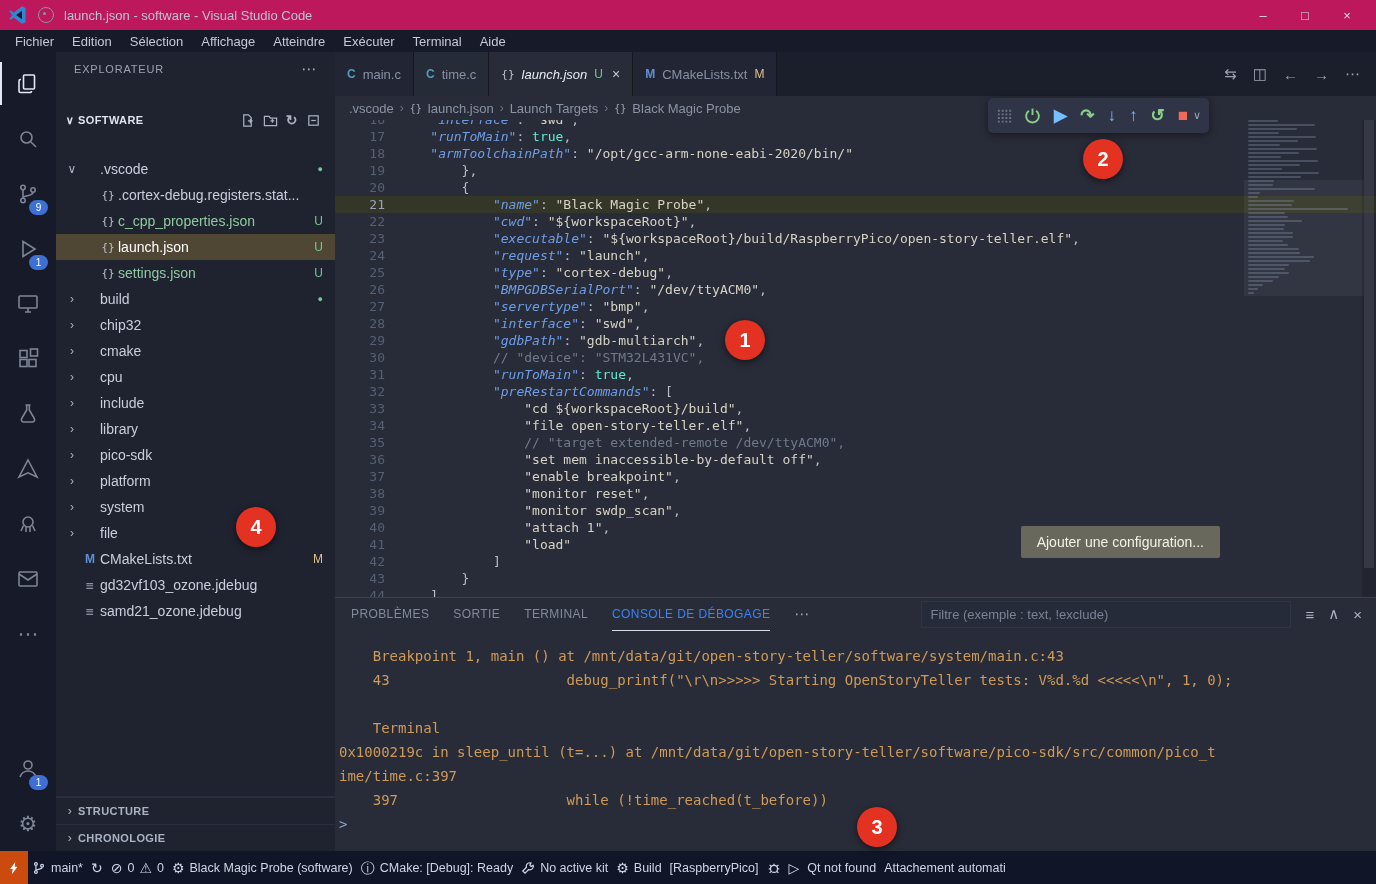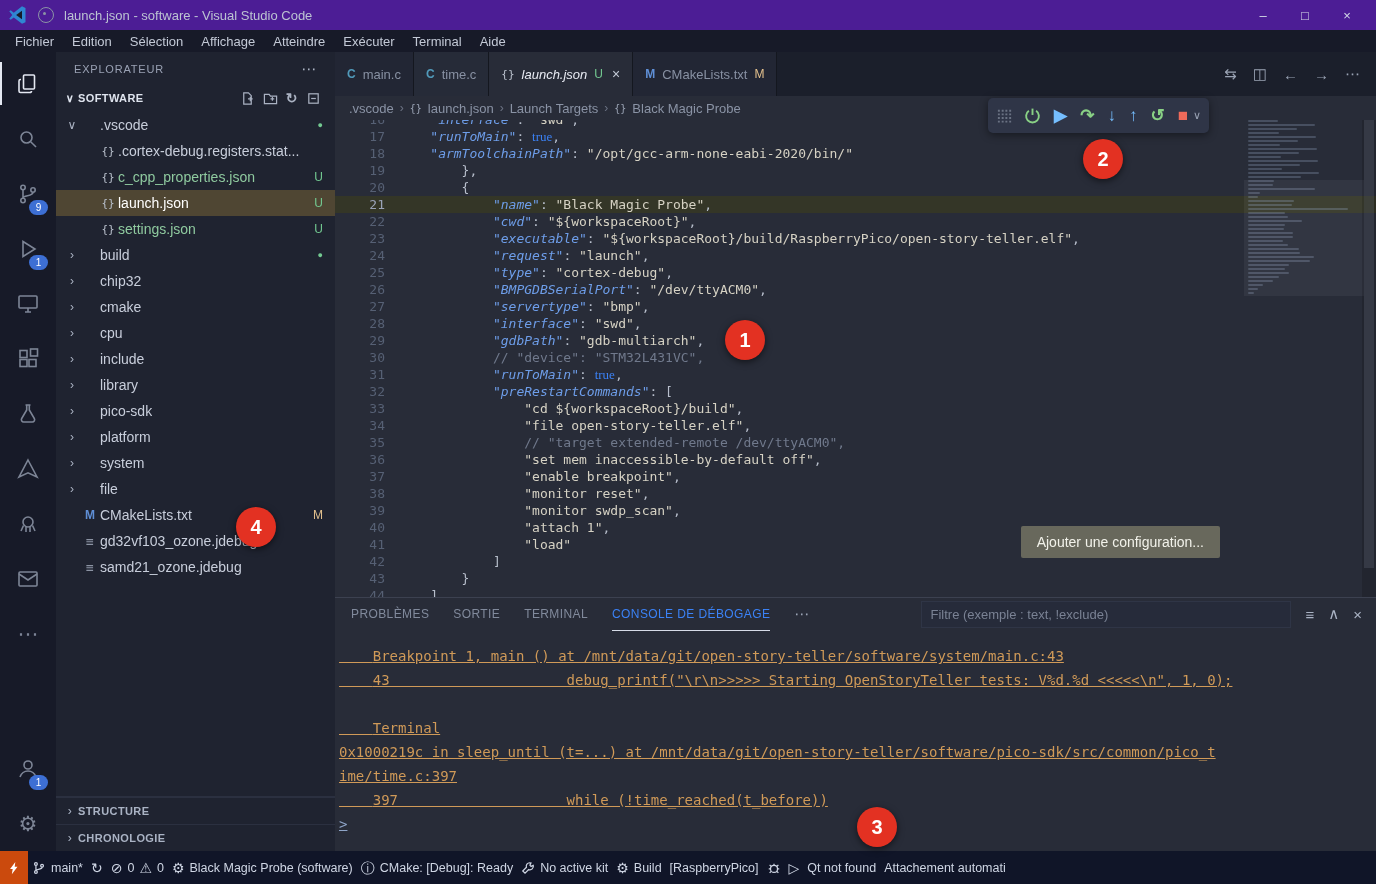--- a/index.html
+++ b/index.html
@@ -1,19 +1,19 @@
 <!DOCTYPE html>
 <html><head>
 <meta charset="utf-8">
 <style>
   html,body{margin:0;padding:0;background:#000;}
   .screen{position:relative;width:1376px;height:884px;overflow:hidden;background:#282c38;
     font-family:"Liberation Sans",sans-serif;color:#ccd2de;font-size:13px;-webkit-font-smoothing:antialiased;}
   
-  .titlebar{height:30px;background:#4c1d95;display:flex;align-items:center;padding:0 8px;gap:10px;}
+  .titlebar{height:30px;background:#be185d;display:flex;align-items:center;padding:0 8px;gap:10px;}
   .vscode-logo{width:20px;height:20px;flex:0 0 auto;}
   .app-dot{width:14px;height:14px;border:1.5px solid #8b93a5;border-radius:50%;position:relative;}
   .app-dot:after{content:"";position:absolute;left:4px;top:4px;width:3px;height:3px;background:#8b93a5;border-radius:50%;}
   .win-title{color:#bcc3d2;font-size:13px;white-space:nowrap;}
   .win-controls{margin-left:auto;display:flex;}
   .win-btn{width:42px;height:30px;display:flex;align-items:center;justify-content:center;color:#d5dbe8;font-size:13px;}
   
   .menubar{height:22px;background:#171a28;display:flex;align-items:center;padding-left:6px;}
   .menu-item{padding:0 9px;color:#c3c9d6;font-size:13px;cursor:default;}
   
@@ -22,21 +22,21 @@
   .activity{width:56px;background:#171a28;display:flex;flex-direction:column;align-items:center;padding-top:4px;flex:0 0 auto;}
   .ab-item{width:56px;height:55px;display:flex;align-items:center;justify-content:center;position:relative;color:#7d8596;}
   .ab-item.active{color:#e4e8f2;}
   .ab-item.active:before{content:"";position:absolute;left:0;top:6px;bottom:6px;width:2px;background:#e4e8f2;}
   .ab-item svg{width:24px;height:24px;stroke:currentColor;fill:none;stroke-width:1.6;}
   .ab-badge{position:absolute;right:8px;bottom:6px;min-width:15px;height:15px;border-radius:8px;background:#3d6fd4;color:#fff;
     font-size:10px;display:flex;align-items:center;justify-content:center;padding:0 2px;}
   .ab-spacer{flex:1;}
   .gear-glyph{font-size:21px;}
   
-  .sidebar{width:279px;background:#1f2330;display:flex;flex-direction:column;flex:0 0 auto;overflow:hidden;}
+  .sidebar{width:279px;background:#1f2330;display:flex;flex-direction:column;flex:0 0 auto;overflow:hidden;gap:22px;}
   .sb-title{height:34px;display:flex;align-items:center;padding:0 18px;font-size:11px;letter-spacing:.8px;color:#9aa2b4;}
   .sb-title .more{margin-left:auto;font-size:15px;color:#aab2c2;}
   .sb-section{height:24px;display:flex;align-items:center;padding:0 6px;font-size:11px;font-weight:bold;letter-spacing:.4px;color:#dfe4ee;}
   .sb-section .chev{width:16px;text-align:center;font-size:11px;}
   .sb-actions{margin-left:auto;display:flex;gap:8px;padding-right:8px;color:#aab2c2;}
   .sb-actions svg{width:15px;height:15px;stroke:currentColor;fill:none;stroke-width:1.3;}
   .sb-actions .txt-ico{font-size:14px;line-height:15px;}
   .tree{flex:1;overflow:hidden;padding-top:2px;}
   .trow{height:26px;display:flex;align-items:center;padding-right:12px;cursor:default;}
   .trow.sel{background:#4f4633;color:#fff;}
@@ -75,21 +75,21 @@
   .breadcrumb .bc-ico{font-family:"DejaVu Sans Mono",monospace;font-size:10px;color:#9aa3b4;}
   
   .code-area{flex:1;position:relative;overflow:hidden;background:#282c38;}
   .code-lines{margin-top:-9px;font-family:"DejaVu Sans Mono",monospace;font-size:13px;line-height:17px;}
   .cl{display:flex;white-space:pre;}
   .cl.hl{background:#343627;}
   .ln{width:50px;text-align:right;padding-right:14px;color:#566074;flex:0 0 auto;user-select:none;}
   .cl.hl .ln{color:#9aa3b8;}
   .tk-k{color:#6e9eea;font-style:italic;}
   .tk-s{color:#d6d2c4;}
-  .tk-w{color:#3b82f6;font-family:Liberation Serif, serif;}
+  .tk-w{color:#5eead4;}
   .tk-c{color:#70798c;}
   .tk-p{color:#b8bfcc;}
   .add-config-btn{position:absolute;right:156px;top:406px;background:#68685c;color:#f2f2ea;border:none;
     padding:8px 16px;font-size:14px;font-family:"Liberation Sans",sans-serif;border-radius:2px;cursor:pointer;}
   
   .minimap{position:absolute;top:0;right:16px;width:112px;height:300px;}
   .mm-bar{height:2px;margin-bottom:2px;background:#8091ab;opacity:.35;border-radius:1px;}
   .mm-view{position:absolute;left:-4px;right:-4px;background:rgba(255,255,255,.05);}
   .vscroll{position:absolute;top:0;right:0;width:14px;bottom:0;background:rgba(0,0,0,.15);}
   .vscroll .thumb{position:absolute;top:0;left:2px;right:2px;height:94%;background:rgba(121,130,150,.22);}
@@ -106,21 +106,21 @@
   .panel-tabs{height:32px;display:flex;align-items:center;padding-left:16px;gap:24px;flex:0 0 auto;}
   .ptab{font-size:12px;letter-spacing:.4px;color:#818a9c;height:100%;display:flex;align-items:center;border-bottom:1.5px solid transparent;cursor:default;}
   .ptab.active{color:#3b82f6;border-bottom-color:#d7dce8;}
   .ptab-more{color:#9aa3b4;font-size:15px;}
   .panel-right{margin-left:auto;display:flex;align-items:center;gap:14px;padding-right:14px;}
   .filter-input{width:352px;height:25px;background:#262b3a;border:1px solid #2f3546;color:#cfd5e2;
     font-size:13px;font-family:"Liberation Sans",sans-serif;padding:0 8px;outline:none;}
   .filter-input::placeholder{color:#7a8294;}
   .p-ico{color:#aab3c4;font-size:15px;}
   .console{flex:1;overflow:hidden;padding:14px 0 0 4px;font-family:"DejaVu Sans Mono",monospace;font-size:14px;line-height:24px;color:#d09a58;}
-  .console .c-line{white-space:pre-wrap;min-height:24px;word-break:break-all;text-decoration:underline;}
+  .console .c-line{white-space:pre-wrap;min-height:24px;word-break:break-all;}
   .console .prompt{color:#8fa5c8;margin-top:0;}
   
   .statusbar{position:absolute;left:0;right:0;bottom:0;height:33px;background:#101528;display:flex;align-items:center;
     font-size:12.5px;color:#cfd6e4;overflow:hidden;white-space:nowrap;}
   .sb-remote{width:28px;height:33px;background:#cb4a0d;display:flex;align-items:center;justify-content:center;flex:0 0 auto;}
   .sb-remote svg{width:14px;height:14px;fill:#fff;}
   .status-item{display:flex;align-items:center;gap:5px;padding:0 4px;height:100%;flex:0 0 auto;}
   .status-item svg{width:14px;height:14px;stroke:currentColor;fill:none;stroke-width:1.4;}
   .status-glyph{font-size:14px;line-height:14px;}
   

